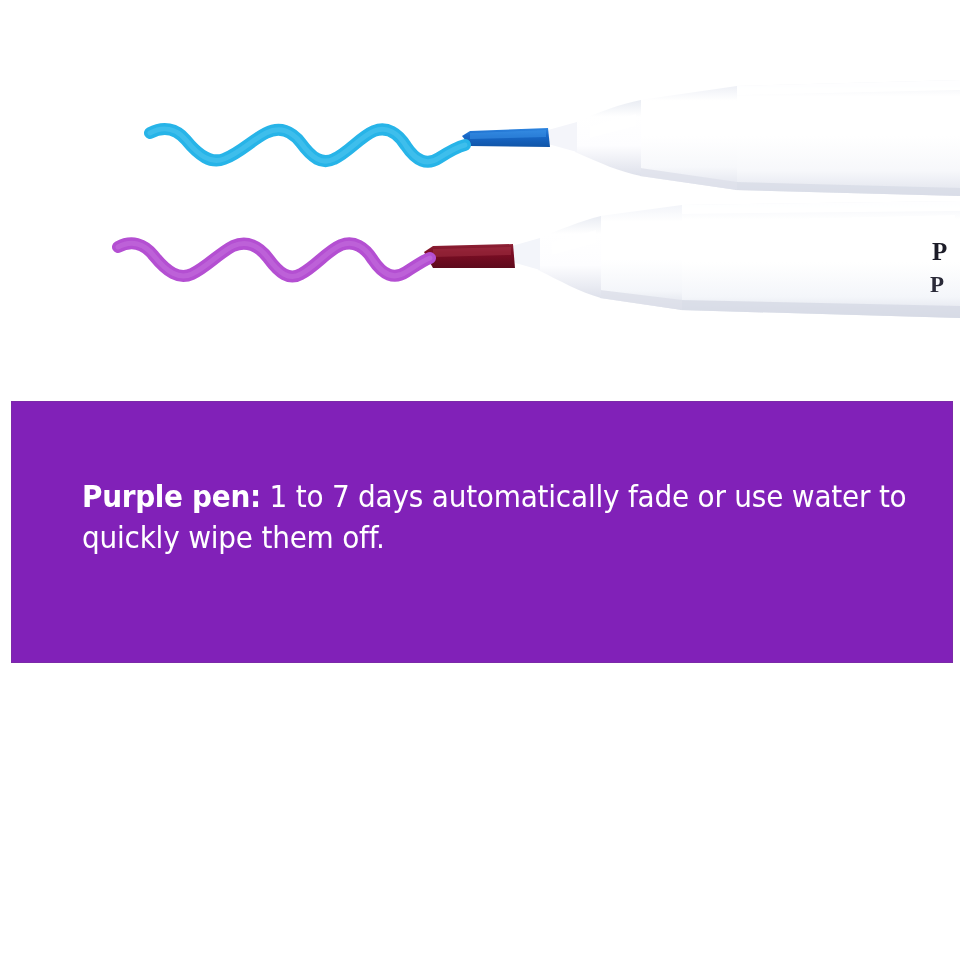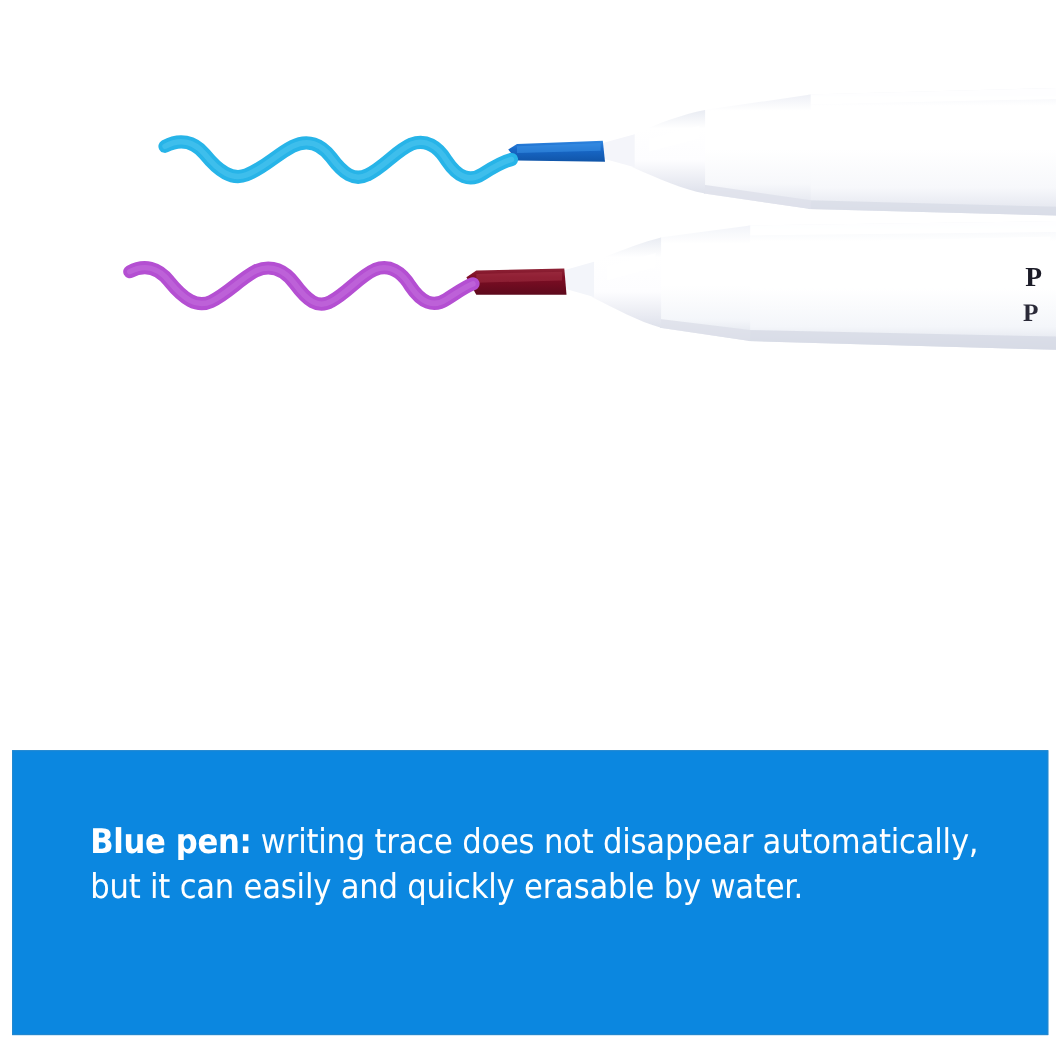--- a/index.html
+++ b/index.html
@@ -148,20 +148,20 @@
 
       <path d="M 118 247 C 131 240 144 243 154 256 C 167 272 179 280 192 274 C 207 267 219 253 233 246
                C 247 240 259 246 268 258 C 279 273 289 281 301 274 C 316 266 327 251 341 245
                C 354 240 365 247 373 260 C 383 275 394 280 406 272 C 417 265 424 260 430 258" fill="none" stroke="#b44fd2" stroke-width="12" stroke-linecap="round" stroke-linejoin="round"></path>
       <path d="M 118 247 C 131 240 144 243 154 256 C 167 272 179 280 192 274 C 207 267 219 253 233 246
                C 247 240 259 246 268 258 C 279 273 289 281 301 274 C 316 266 327 251 341 245
                C 354 240 365 247 373 260 C 383 275 394 280 406 272 C 417 265 424 260 430 258" fill="none" stroke="#c877e0" stroke-width="5" stroke-linecap="round" opacity="0.45"></path>
     </svg>
   </div>
 
-
-  <div class="panel panel-blue">
+  <div class="panel panel-purple">
     <div class="panel-text">
-      <span class="lead">Blue pen:</span><span> writing trace does not disappear automatically, but it can easily and quickly erasable by water.</span>
+      <span class="lead">Purple pen:</span><span> 1 to 7 days automatically fade or use water to quickly wipe them off.</span>
     </div>
   </div>
+
 
 </div>
 
 </body></html>

